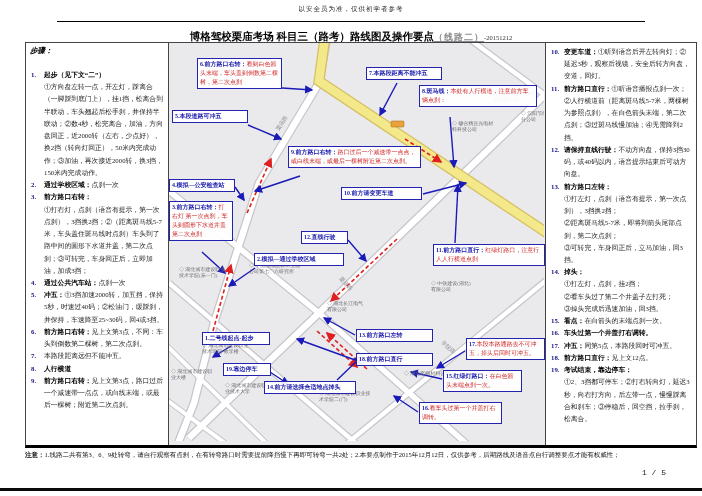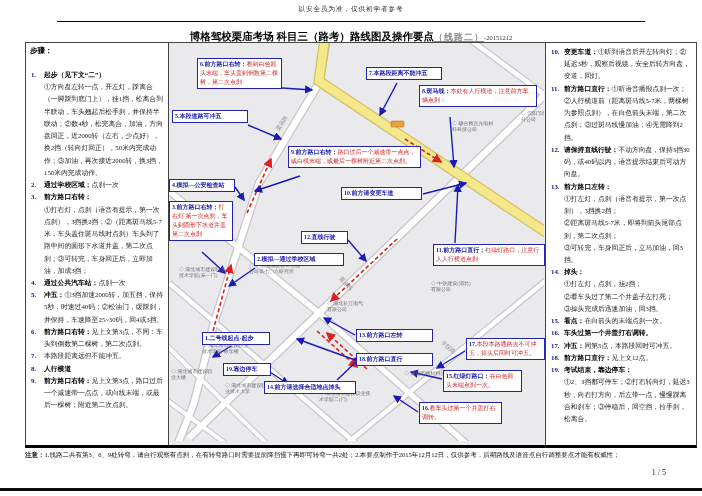--- a/index.html
+++ b/index.html
@@ -9,34 +9,34 @@
   .rule{position:absolute;top:21px;left:57px;width:588px;border-top:1.2px solid #000;}
   .title-row{position:absolute;top:26px;left:0;right:0;text-align:center;white-space:nowrap;}
   .title-main{font-size:10.5px;font-weight:bold;color:#000;text-align:right;}
   .title-route{font-size:9px;font-weight:bold;color:#8a8a8a;letter-spacing:1px;text-decoration:underline;}
   .title-date{font-size:6.5px;color:#333;}
   .board{position:absolute;left:25px;top:42px;width:670px;height:402px;border:1px solid #444;
          border-bottom:3px solid #000;display:flex;box-sizing:content-box;background:#fff;}
   .col{box-sizing:border-box;padding:3px 4px 0 4px;overflow:hidden;}
   .col-left{width:143px;border-right:1px solid #444;}
   .col-right{flex:1;}
-  .panel-heading{font-size:7.5px;font-weight:bold;color:#000;margin-bottom:13px;}
+  .panel-heading{font-size:7.5px;font-weight:bold;color:#000;margin-bottom:13px;font-style:italic;}
   .step{position:relative;padding-left:14px;font-size:6.8px;line-height:1.8;color:#1c1c1c;}
   .step-num{position:absolute;left:1px;top:0;color:#14147e;font-weight:bold;}
   .step-title{font-weight:bold;color:#000;}
   .step-body{white-space:pre-wrap;}
   .map-wrap{width:377px;position:relative;border-right:1px solid #444;box-sizing:border-box;background:#eaeaed;overflow:hidden;}
   .map-wrap svg{position:absolute;left:0;top:0;}
   .callout{position:absolute;border:1px solid #2323b0;background:rgba(255,255,255,.93);
            font-size:6px;line-height:1.5;padding:1px 2px;box-sizing:border-box;z-index:3;}
   .cl-label{color:#1616ae;font-weight:bold;}
   .cl-detail{color:#cf1f1f;}
   .note-row{position:absolute;left:25px;top:450px;right:8px;font-size:6.5px;color:#111;line-height:1.5;}
   .note-label{font-weight:bold;}
-  .pageno{position:absolute;right:36px;top:468px;font-size:8px;color:#222;}
+  .pageno{position:absolute;right:36px;top:468px;font-size:8px;color:#222;font-family:Liberation Mono, monospace;}
   .bottom-bar{position:absolute;left:0;right:0;bottom:5px;height:3px;background:#0a0a0a;}
 </style>
 </head>
 <body>
 
 <div class="page">
 
   <div class="top-notice">以安全员为准，仅供初学者参考</div>
   <div class="rule"></div>
 

